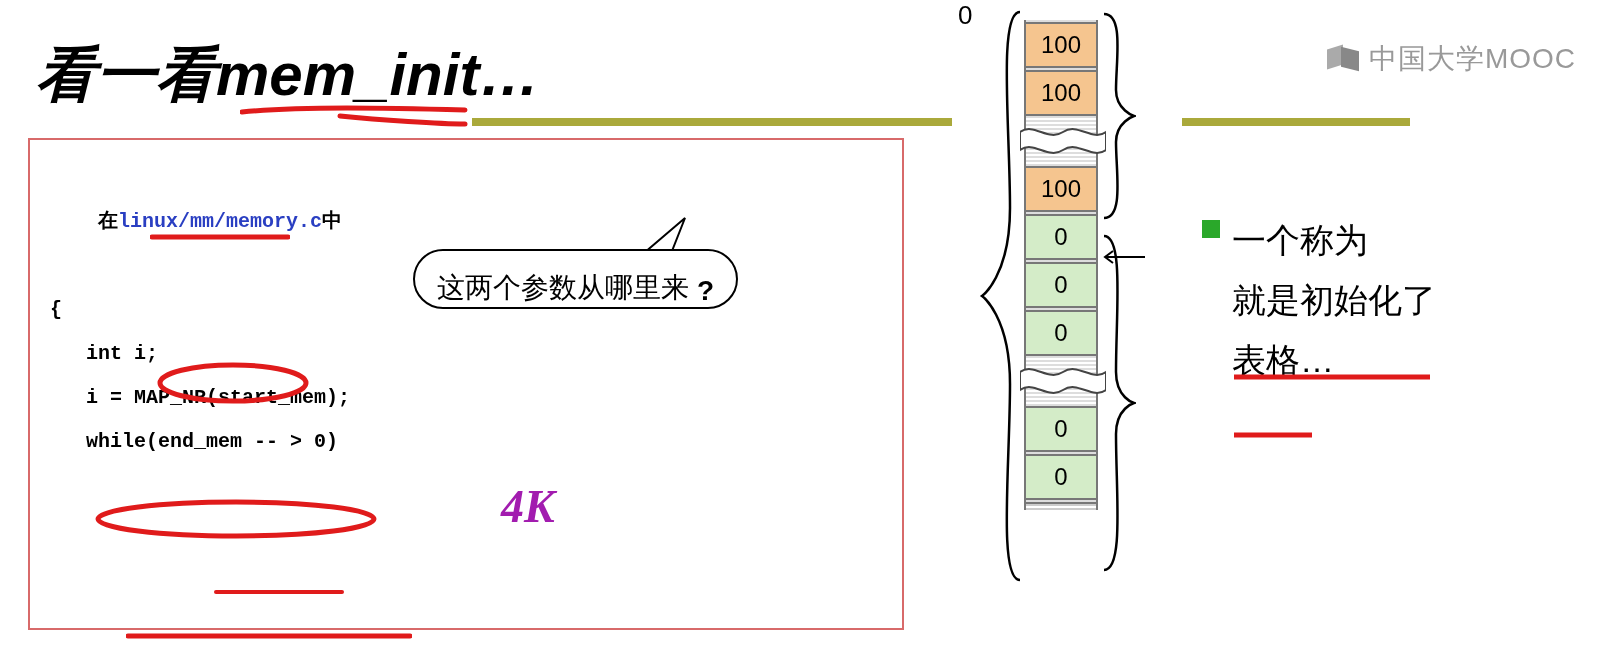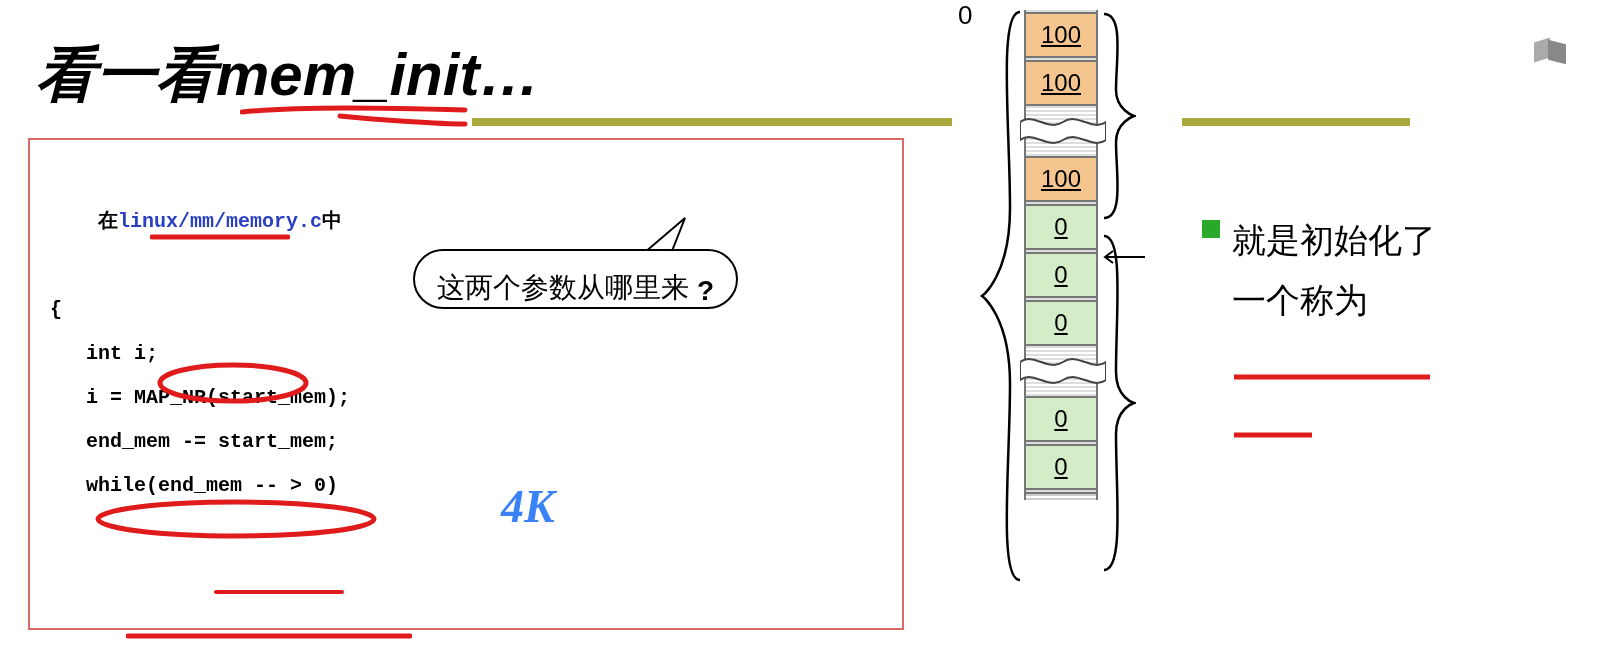--- a/index.html
+++ b/index.html
@@ -98,45 +98,44 @@
     #c-endmem12 { left: 94px; top: 498px; width: 285px; height: 42px; }
     #c-endmem12 svg ellipse { stroke-width: 5; }
     #u-endmem { left: 214px; top: 582px; width: 130px; height: 8px; }
     #u-endmem svg line { stroke-width: 4; }
     #u-memmap2 { left: 126px; top: 626px; width: 286px; height: 8px; }
     #u-memmap2 svg line { stroke-width: 5; }
     .hand-4k {
       position: absolute;
       left: 501px; top: 480px;
       font-family: "Comic Sans MS", cursive;
-      color: #3b82f6;
+      color: #a21caf;
       font-size: 46px;
       font-weight: bold;
       font-style: italic;
     }
 
     
     .diagram {
       position: absolute;
       left: 948px; top: 0;
       width: 250px; height: 595px;
     }
     .zero-label {
       position: absolute;
       left: 10px; top: 0;
       font-size: 26px;
     }
     .mem-table {
       position: absolute;
-      left: 76px; top: 10px;
+      left: 76px; top: 20px;
       width: 74px;
       border-left: 2px solid #777;
       border-right: 2px solid #777;
       background: repeating-linear-gradient(0deg, #ddd 0 2px, #fff 2px 4px);
-      text-decoration: underline;
     }
     .cell {
       height: 46px;
       border-top: 2px solid #777;
       border-bottom: 2px solid #777;
       display: flex;
       align-items: center;
       justify-content: center;
       font-size: 24px;
       margin-top: 2px;
@@ -220,30 +219,30 @@
 <div class="heading-underline-red annot" id="heading-ul">
   <svg width="230" height="28">
       <path d="M2,10 C60,4 150,6 225,8 M100,14 C140,18 200,22 225,22"></path>
     </svg>
 </div>
 <div class="hr-olive1"></div>
 <div class="hr-olive2"></div>
 
 <div class="mooc">
   <span class="ic"></span>
+  <span>中国大学MOOC</span>
 </div>
 
 <div class="code-box">
   <div class="code-line file-line">
     <span class="zh1">在</span><span>linux/mm/memory.c</span><span class="zh2">中</span>
   </div>
   <div class="code-line">{</div>
   <div class="code-line">   int i;</div>
   <div class="code-line">   i = MAP_NR(start_mem);</div>
-  <div class="code-line">   end_mem -= start_mem;</div>
   <div class="code-line">   while(end_mem -- &gt; 0)</div>
 
 </div>
 
 <div class="bubble-tail">
   <svg width="70" height="45">
       <polyline points="2,43 50,2 35,40"></polyline>
     </svg>
 </div>
 <div class="bubble">
@@ -321,22 +320,23 @@
         </svg>
       </div>
       <div class="cell green">0</div>
       <div class="cell green">0</div>
       <div class="termcap"></div>
     </div>
 </div>
 
 <div class="right-text">
   <div class="bullet-sq"></div>
+  <div>一个称为</div>
   <div>就是初始化了</div>
-  <div>一个称为</div>
+  <div>表格…</div>
 </div>
 <div id="u-memmap3">
   <svg width="200" height="10">
       <line x1="2" y1="5" x2="198" y2="5"></line>
     </svg>
 </div>
 <div id="u-biaoge">
   <svg width="82" height="10">
       <line x1="2" y1="5" x2="80" y2="5"></line>
     </svg>

